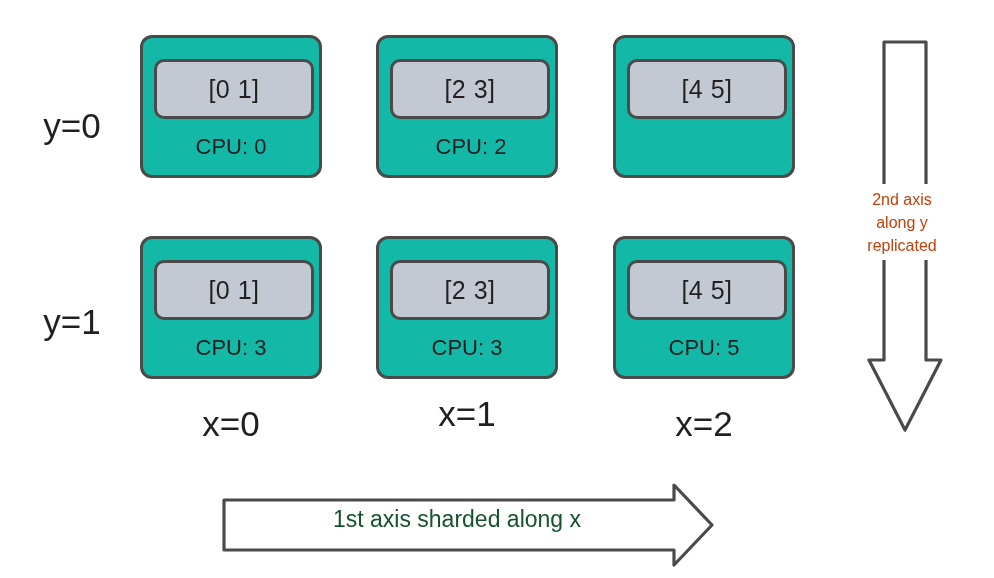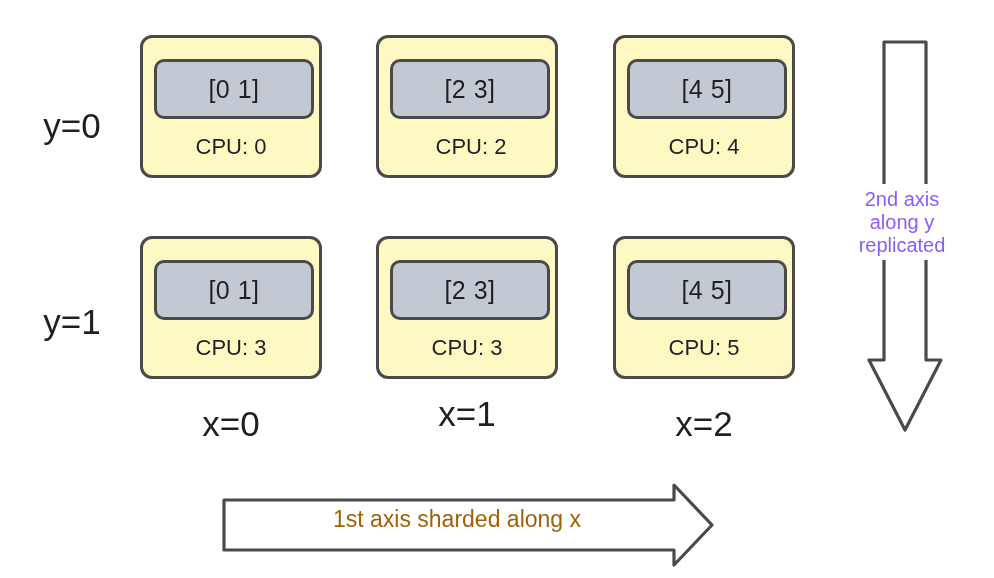--- a/index.html
+++ b/index.html
@@ -20,21 +20,21 @@
     left: 0; top: 0;
     width: 994px;
     height: 578px;
   }
   .abs { position: absolute; }
 
   
   .device {
     position: absolute;
     box-sizing: border-box;
-    background: #fef9c3;
+    background: #14b8a6;
     border: 3px solid #4a4a4a;
     border-radius: 12px;
   }
   .mem {
     position: absolute;
     box-sizing: border-box;
     background: #c2c9d2;
     border: 3px solid #4a4a4a;
     border-radius: 10px;
     display: flex;
@@ -67,35 +67,35 @@
     white-space: nowrap;
   }
 
   
   .vert-arrow-text {
     position: absolute;
     width: 150px;
     left: 827px;
     top: 184px;
     text-align: center;
-    font-size: 20px;
+    font-size: 16px;
     line-height: 23px;
-    color: #8b5cf6;
+    color: #c2410c;
     background: #ffffff;
     padding: 4px 0 3px 0;
   }
   .horiz-arrow-text {
     position: absolute;
     left: 232px;
     top: 508px;
     width: 450px;
     text-align: center;
     font-size: 23px;
     line-height: 1;
-    color: #a16207;
+    color: #14532d;
   }
   svg { display: block; }
 </style>
 </head>
 <body>
 
 <div id="canvas">
 
   <div class="axis-label" style="left: 22px; top: 108px; width: 100px;">y=0</div>
   <div class="axis-label" style="left: 22px; top: 304px; width: 100px;">y=1</div>
@@ -111,21 +111,20 @@
     <div class="mem" style="left: 11px; top: 21px; width: 160px; height: 60px;">
       <span class="mem-label">[2 3]</span>
     </div>
     <div class="cpu-label" style="top: 98px; padding-left: 8px;">CPU: 2</div>
   </div>
 
   <div class="device" style="left: 613px; top: 35px; width: 182px; height: 143px;">
     <div class="mem" style="left: 11px; top: 21px; width: 160px; height: 60px;">
       <span class="mem-label">[4 5]</span>
     </div>
-    <div class="cpu-label" style="top: 98px;">CPU: 4</div>
   </div>
 
   <div class="device" style="left: 140px; top: 236px; width: 182px; height: 143px;">
     <div class="mem" style="left: 11px; top: 21px; width: 160px; height: 60px;">
       <span class="mem-label">[0 1]</span>
     </div>
     <div class="cpu-label" style="top: 98px;">CPU: 3</div>
   </div>
 
   <div class="device" style="left: 376px; top: 236px; width: 182px; height: 143px;">

